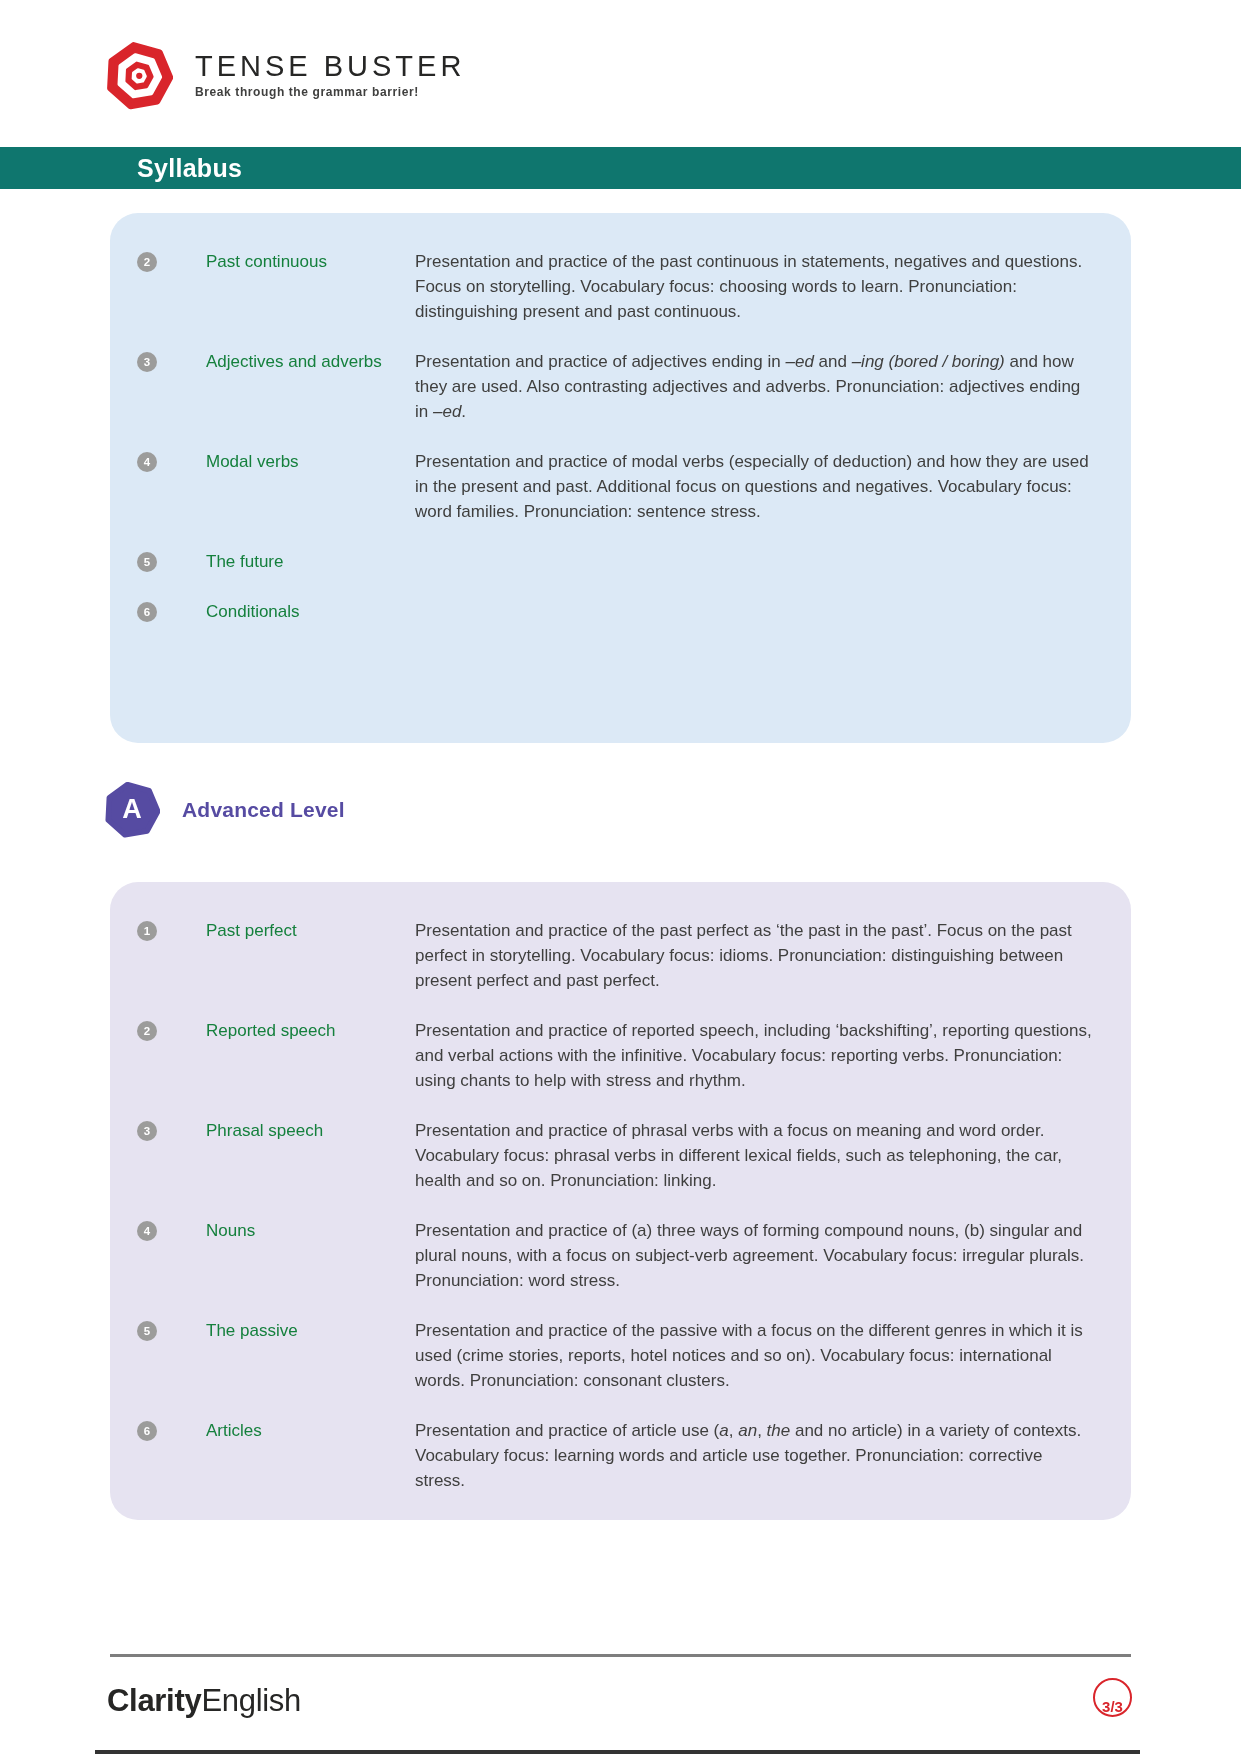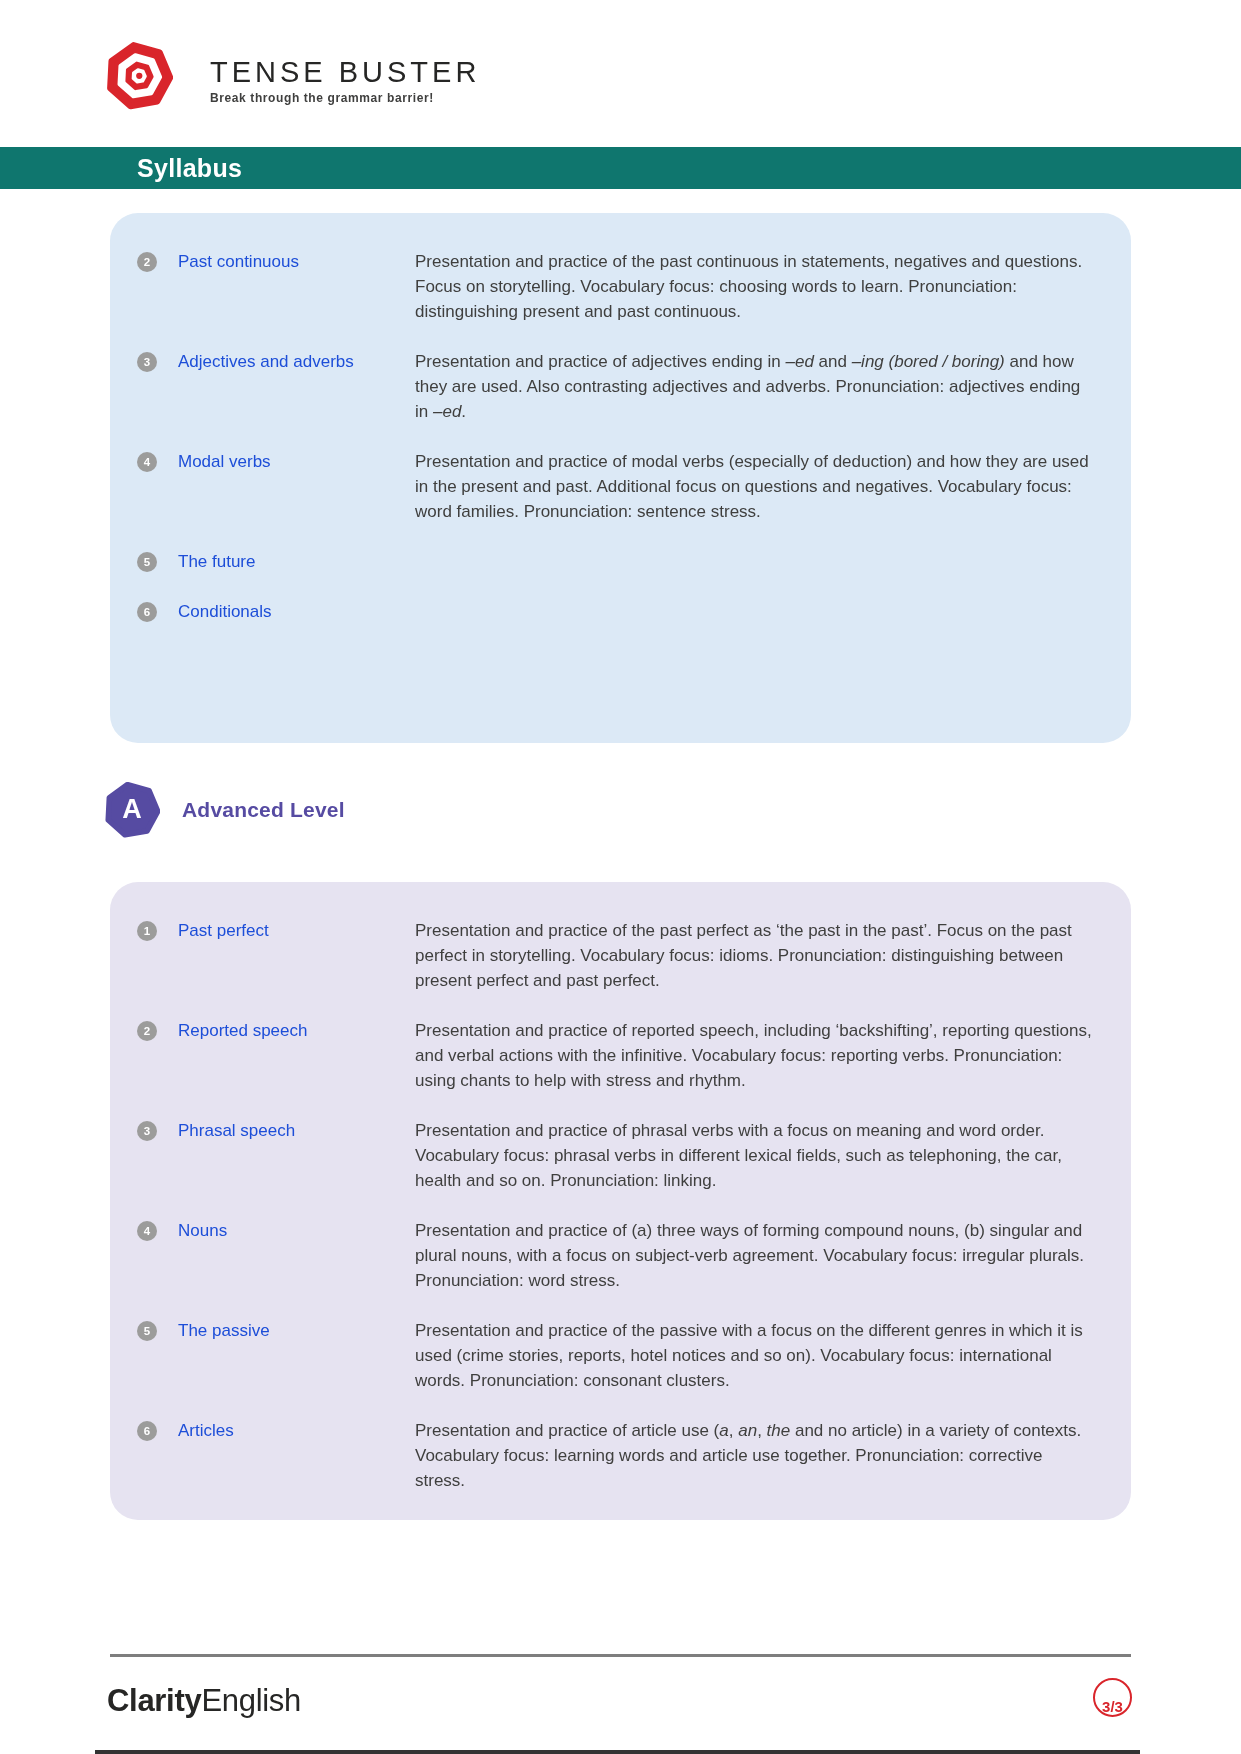--- a/index.html
+++ b/index.html
@@ -1,21 +1,21 @@
 <!DOCTYPE html>
 <html><head>
 <meta charset="utf-8">
 <style>
   html,body{margin:0;padding:0;background:#fff;}
   .page{
     position:relative;width:1241px;height:1754px;background:#ffffff;
     font-family:"Liberation Sans", sans-serif;color:#3f3f3e;overflow:hidden;
   }
   
-  .logo{position:absolute;left:105px;top:42px;display:flex;align-items:center;gap:15px;}
+  .logo{position:absolute;left:105px;top:42px;display:flex;align-items:flex-start;}
   .logo-icon{width:68px;height:68px;display:block;}
   .logo-text{margin-left:22px;padding-top:8px;}
   .logo-title{
     font-size:29px;font-weight:500;letter-spacing:4px;color:#262625;
     line-height:32px;white-space:nowrap;
   }
   .logo-tagline{
     font-size:12px;font-weight:bold;letter-spacing:0.6px;color:#3f3f3e;
     margin-top:3px;white-space:nowrap;
   }
@@ -36,21 +36,21 @@
   .box-lavender{top:882px;height:638px;background:#e6e3f1;}
   .row{
     display:grid;grid-template-columns:41px 237px 1fr;
     align-items:start;margin-bottom:25px;
   }
   .num{
     width:20px;height:20px;border-radius:50%;background:#9c9c9b;color:#ffffff;
     font-size:11.5px;font-weight:bold;line-height:20px;text-align:center;
     display:inline-block;margin-top:3px;
   }
-  .title{font-size:17px;line-height:25px;color:#1d4ed8;}
+  .title{font-size:17px;line-height:25px;color:#15803d;margin-left:28px;}
   .desc{font-size:17px;line-height:25px;color:#3f3f3e;}
   .desc em{font-style:italic;}
   
   .level-header{position:absolute;left:104px;top:782px;display:flex;align-items:center;}
   .level-badge{position:relative;width:56px;height:56px;}
   .level-badge svg{width:56px;height:56px;display:block;}
   .level-badge-letter{
     position:absolute;left:0;top:0;width:56px;height:54px;display:flex;
     align-items:center;justify-content:center;color:#ffffff;
     font-size:27px;font-weight:bold;

